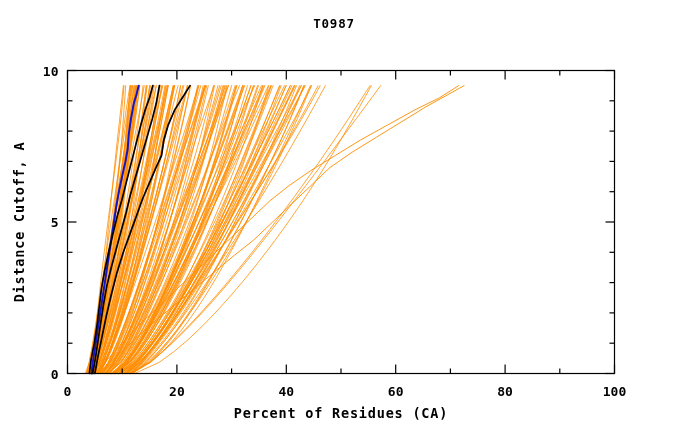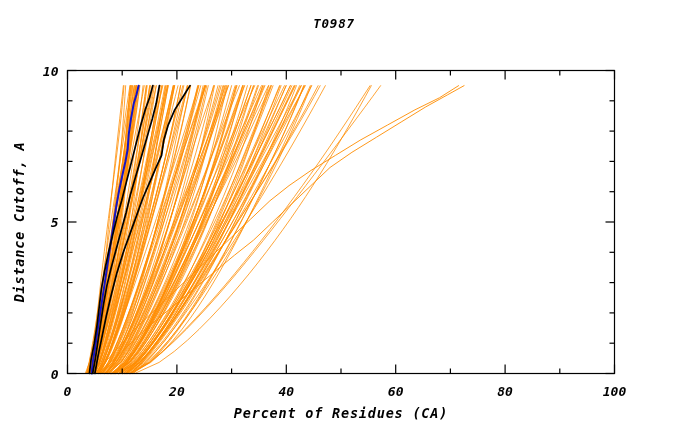--- a/index.html
+++ b/index.html
@@ -1,20 +1,20 @@
 <!DOCTYPE html>
 <html><head>
 <meta charset="utf-8">
 <style>
   html,body{margin:0;padding:0;}
   body{
     width:680px;height:440px;background:#ffffff;overflow:hidden;
     font-family:"DejaVu Sans Mono","Liberation Mono",monospace;
   }
-  #chart-root{position:relative;width:680px;height:440px;font-style:italic;}
+  #chart-root{position:relative;width:680px;height:440px;}
   svg{display:block;}
   .frame{fill:none;stroke:#000000;stroke-width:1.2;}
   .tick{stroke:#000000;stroke-width:1.2;fill:none;}
   .axis-text{
     font-family:"DejaVu Sans Mono","Liberation Mono",monospace;
     font-weight:bold;fill:#000000;
   }
   .tick-label{font-size:13px;}
   .axis-title{font-size:13.5px;letter-spacing:0.8px;}
   .plot-title{font-size:12.5px;letter-spacing:0.8px;}

